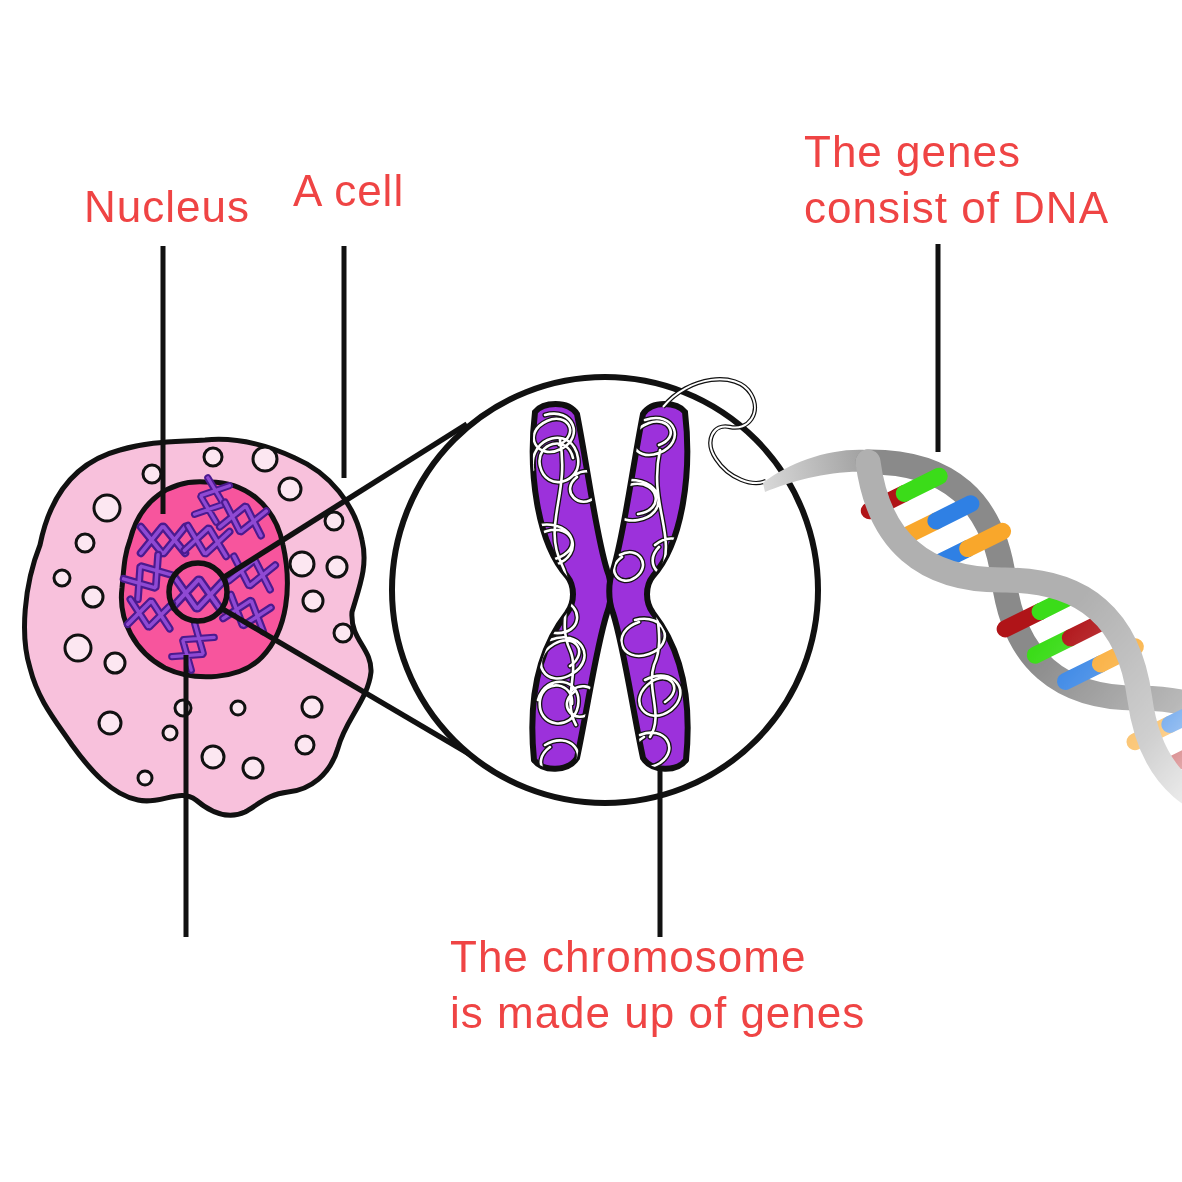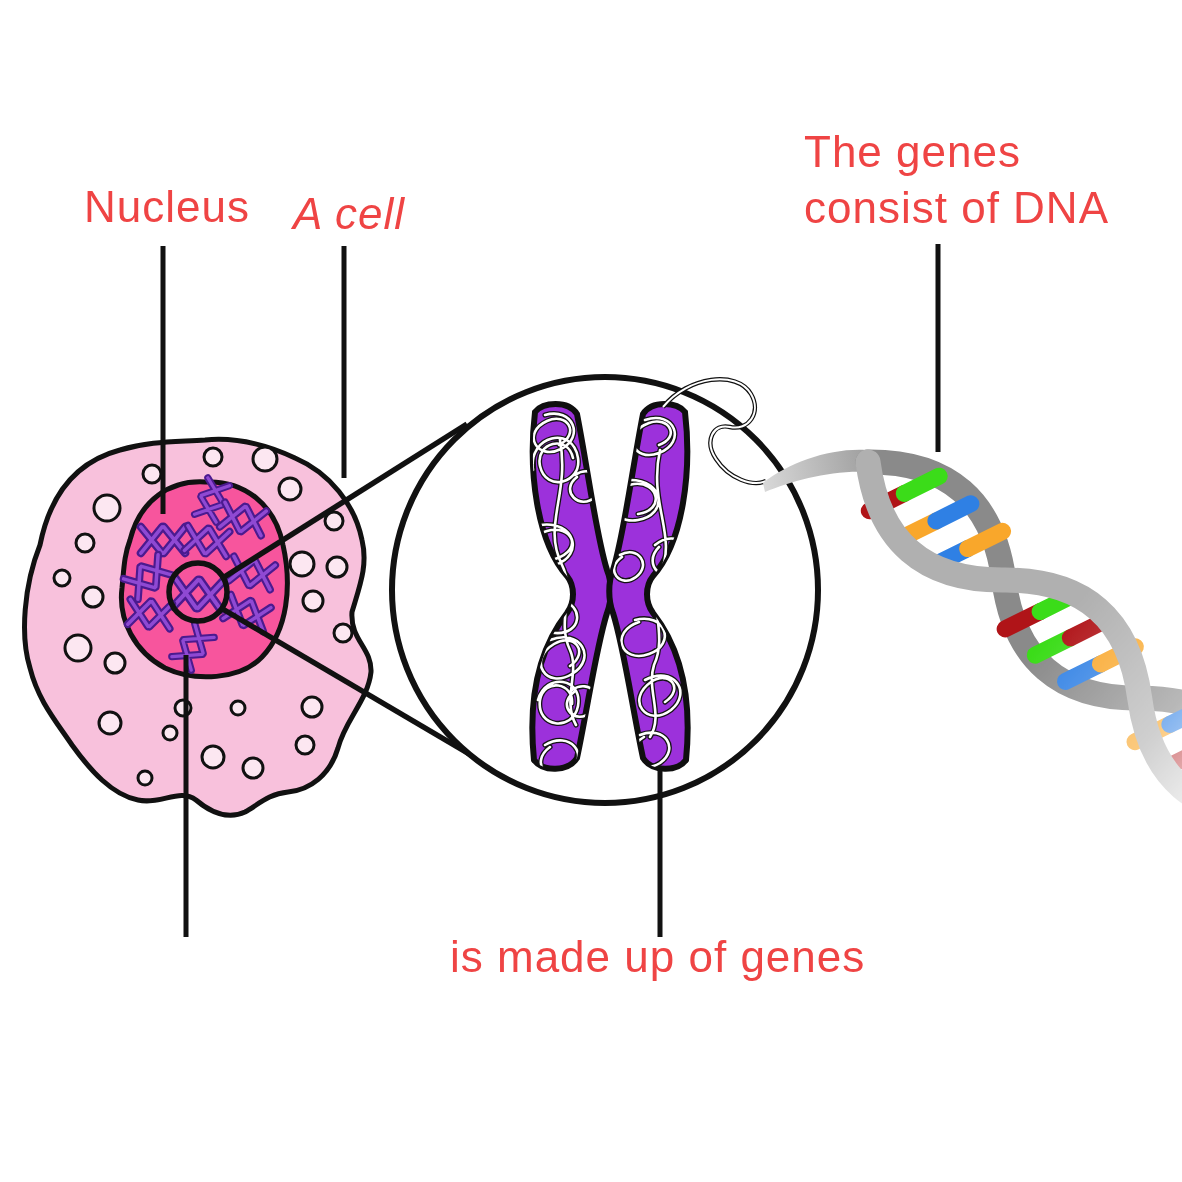--- a/index.html
+++ b/index.html
@@ -150,25 +150,26 @@
   </g>
 
   <g>
     <line class="labelline" x1="938" y1="244" x2="938" y2="452"></line>
     <line class="labelline" x1="660" y1="770" x2="660" y2="937"></line>
   </g>
 </svg>
 
 <div class="lbl" style="left:84px;top:179px;text-align:right;">Nucleus</div>
 
-<div class="lbl" style="left:293px;top:186px;font-style:italic;">A cell</div>
+<div class="lbl" style="left:293px;top:163px;">A cell</div>
 
 <div class="lbl" style="left:804px;top:124px;">
   <div>The genes</div>
   <div>consist of DNA</div>
 </div>
 
 
 <div class="lbl" style="left:450px;top:929px;">
+  <div>The chromosome</div>
   <div>is made up of genes</div>
 </div>
 
 </div>
 
 </body></html>

